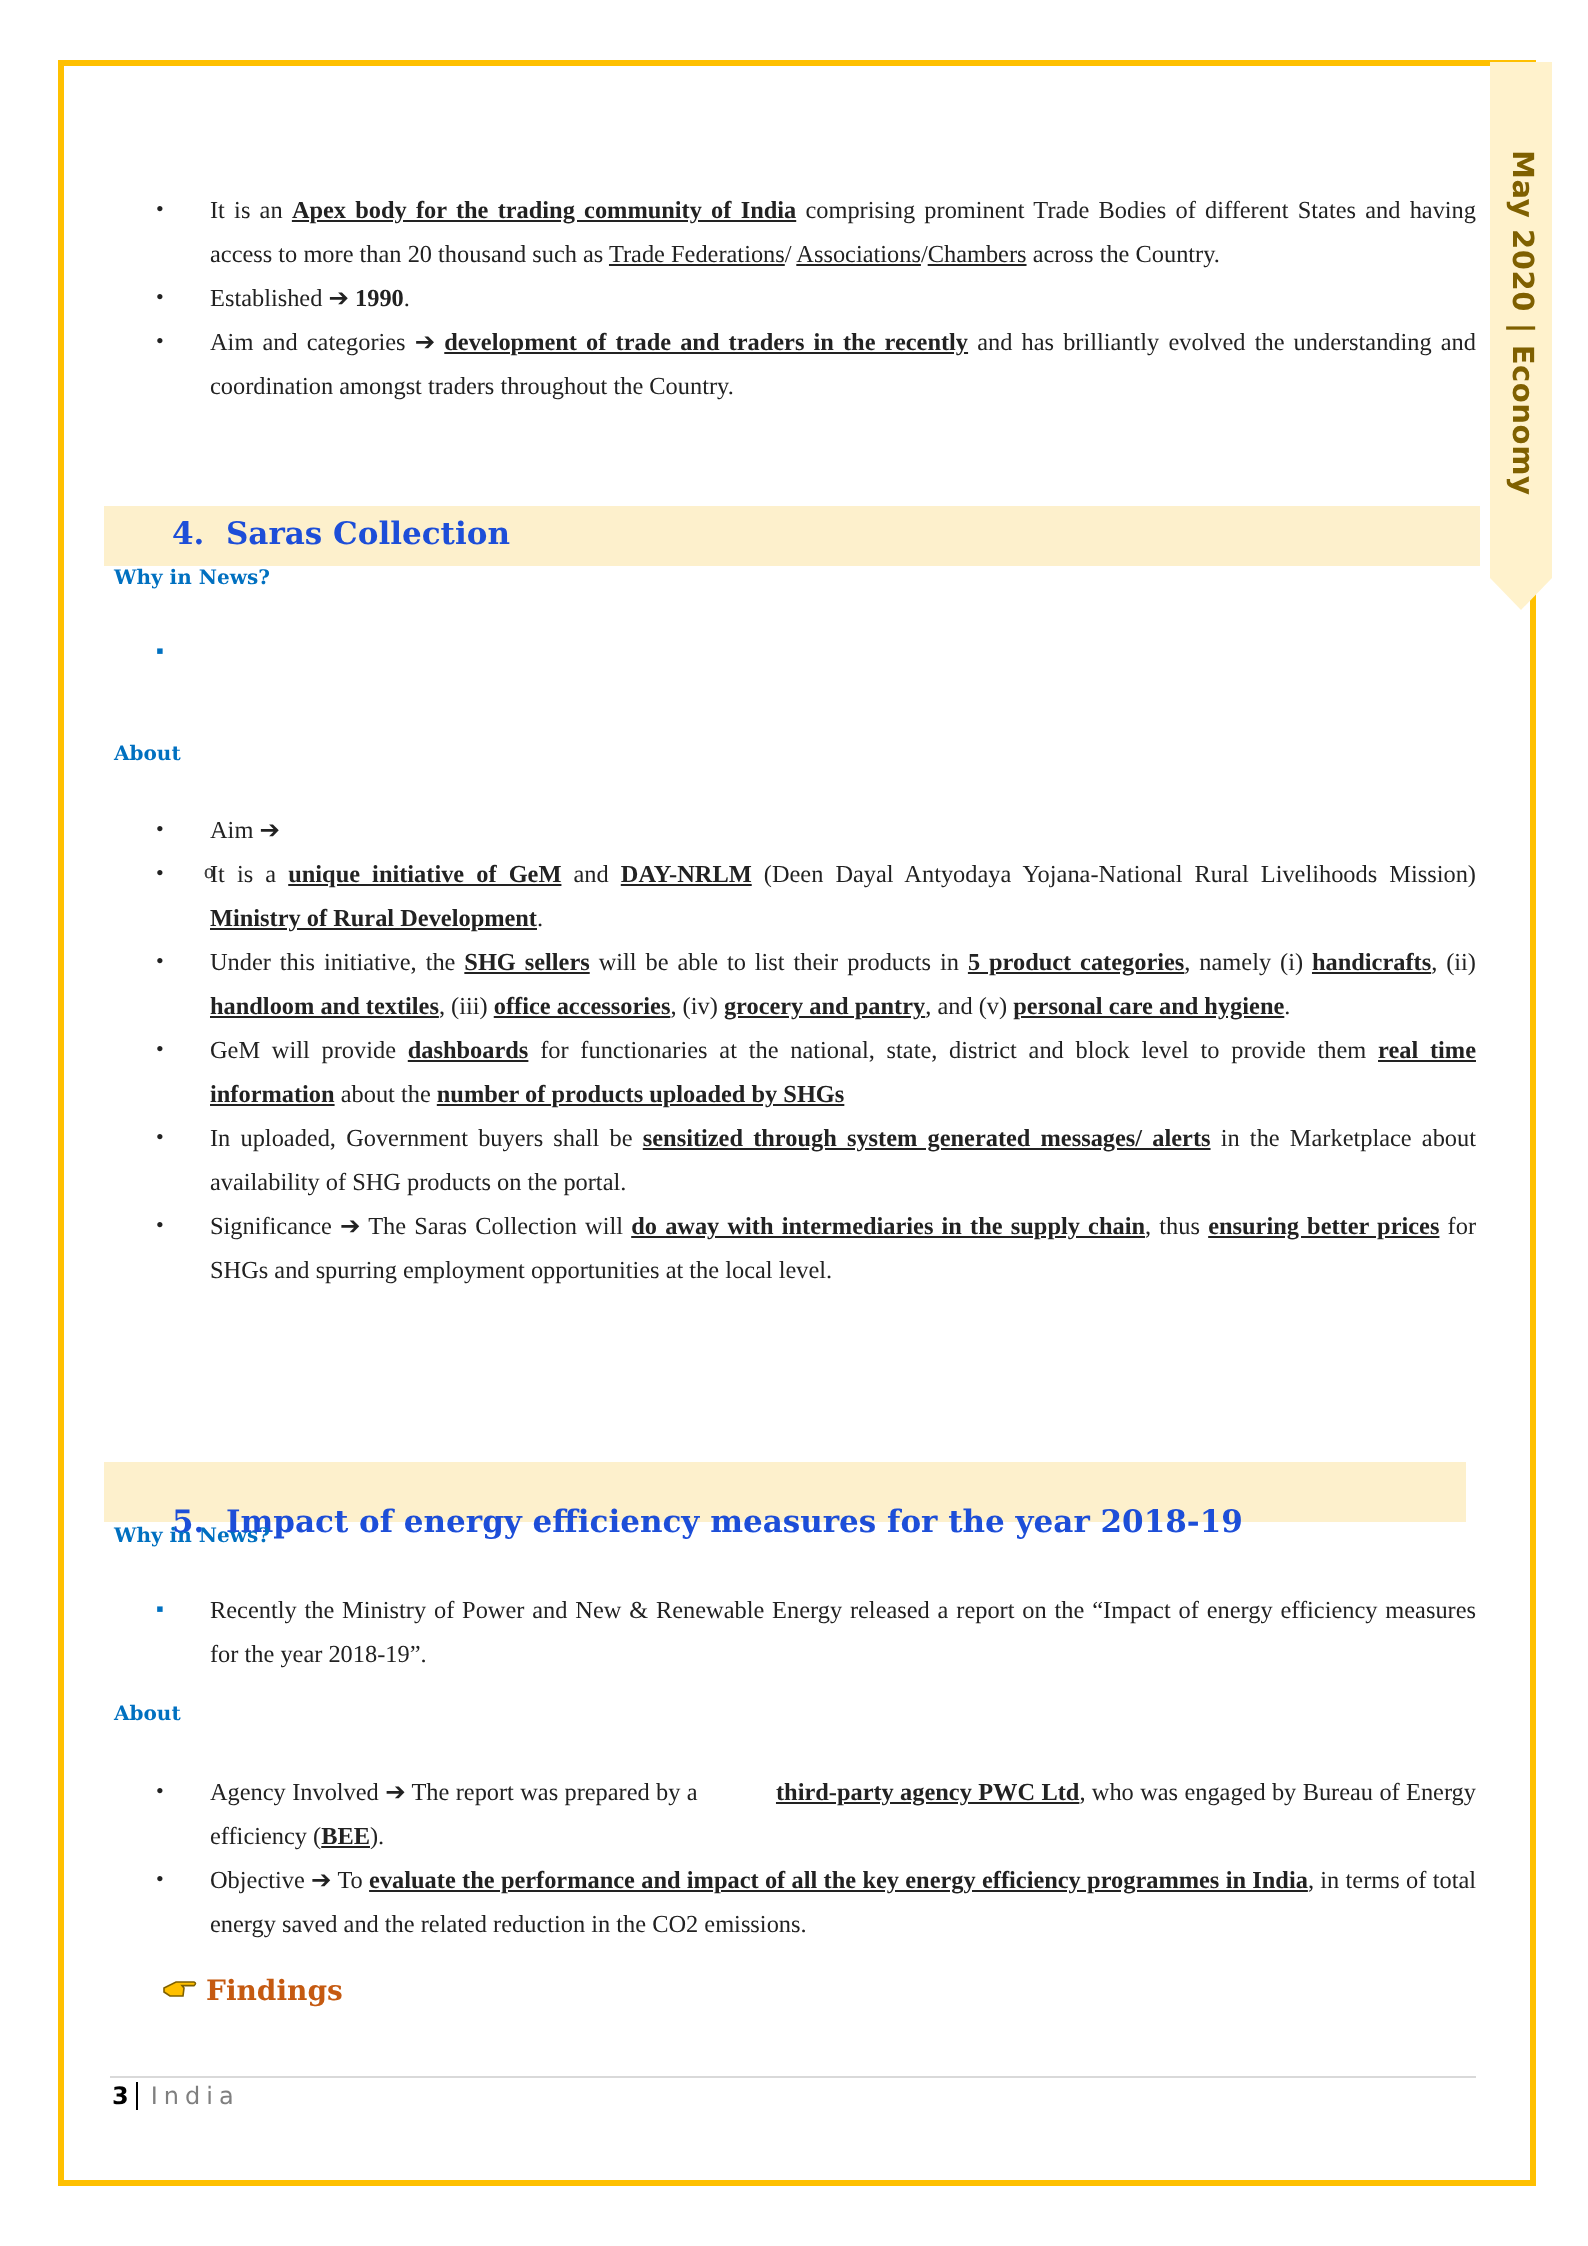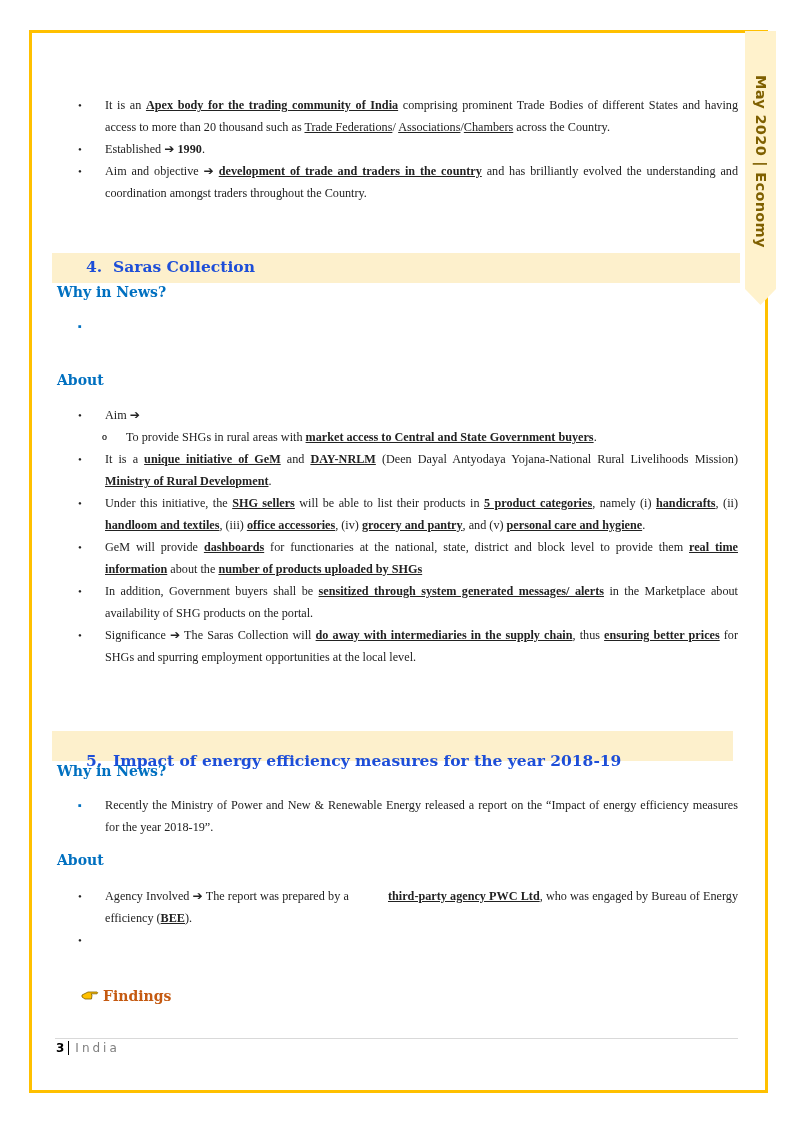--- a/index.html
+++ b/index.html
@@ -19,21 +19,21 @@
   .bullet-list { position:absolute; left:78px; width:660px; }
   .li { position:relative; padding-left:27px; margin:0 0 0 0; }
   .li .dot { position:absolute; left:0; top:0; font-size:11px; color:#222; }
   .li .dot.blue { color:#0070C0; }
   .sub { position:relative; padding-left:48px; }
   .sub .ring { position:absolute; left:24px; top:0; font-size:10px; color:#444; }
   .band { position:absolute; left:52px; height:30px; background:#FDF0CC; }
   .band-title { position:absolute; left:86px; font-family:"DejaVu Serif", "Liberation Serif", serif;
           font-weight:bold; font-size:15.5px; color:#1d4ed8; line-height:30px; }
   .sublabel { position:absolute; left:57px; font-family:"DejaVu Serif", "Liberation Serif", serif;
-          font-weight:bold; font-size:14px; color:#0070C0; }
+          font-weight:bold; font-size:10px; color:#0070C0; }
   .findings { position:absolute; left:81px; top:988px; font-family:"DejaVu Serif", serif;
           font-weight:bold; font-size:14px; color:#C55A11; display:flex; align-items:flex-start; gap:4px; }
   .footer-line { position:absolute; left:55px; top:1038px; width:683px; height:1px; background:#d9d9d9; }
   .footer { position:absolute; left:56px; top:1041px; font-family:"DejaVu Sans", "Liberation Sans", sans-serif;
           font-size:12px; color:#7f7f7f; display:flex; align-items:center; }
   .footer .num { color:#000; font-weight:bold; }
   .footer .sep { display:inline-block; width:1px; height:14px; background:#000; margin:0 6px 0 4px; }
   .footer .pg { letter-spacing:3px; }
 </style>
 </head>
@@ -46,57 +46,57 @@
     <polygon points="0,0 31,0 31,258 15.5,274 0,258" fill="#FFF2CC"></polygon>
   </svg>
   <div class="side-tab-text">May 2020 | Economy</div>
 </div>
 
 <div class="content">
 
   <div class="bullet-list txt" style="top:94px;" id="intro-list">
       <div class="li"><span class="dot">•</span><span><span>It is an </span><span style="font-weight: bold; text-decoration: underline;">Apex body for the trading community of India</span><span> comprising prominent Trade Bodies of different States and having access to more than 20 thousand such as </span><span style="text-decoration: underline;">Trade Federations</span><span>/ </span><span style="text-decoration: underline;">Associations</span><span>/</span><span style="text-decoration: underline;">Chambers</span><span> across the Country.</span></span></div>
       <div class="li" style="margin-top: 0px;"><span class="dot">•</span><span><span>Established ➔ </span><span style="font-weight: bold; ">1990</span><span>.</span></span></div>
-      <div class="li" style="margin-top: 0px;"><span class="dot">•</span><span><span>Aim and objective ➔ </span><span style="font-weight: bold; text-decoration: underline;">development of trade and traders in the country</span><span> and has brilliantly evolved the understanding and coordination amongst traders throughout the Country.</span></span></div>
+      <div class="li" style="margin-top: 0px;"><span class="dot">•</span><span><span>Aim and categories ➔ </span><span style="font-weight: bold; text-decoration: underline;">development of trade and traders in the recently</span><span> and has brilliantly evolved the understanding and coordination amongst traders throughout the Country.</span></span></div>
     </div>
 
   <div class="band" style="top:253px; width:688px;"></div>
   <div class="band-title" style="top:252px;">
     <span>4.</span>&nbsp;
     <span>Saras Collection</span>
   </div>
   <div class="sublabel" style="top:284px;">Why in News?</div>
   <div class="bullet-list txt" style="top:315px;" id="s4-why">
       <div class="li"><span class="dot blue">▪</span></div>
     </div>
   <div class="sublabel" style="top:372px;">About</div>
   <div class="bullet-list txt" style="top:404px;" id="s4-about">
       <div class="li"><span class="dot">•</span><span><span>Aim ➔</span></span></div>
       <div class="sub"><span class="ring">o</span></div>
-      <div class="sub"><span class="ring">o</span><span><span>To provide SHGs in rural areas with </span><span style="font-weight: bold; text-decoration: underline;">market access to Central and State Government buyers</span><span>.</span></span></div>
+      <div class="sub"><span class="ring">o</span></div>
       <div class="li" style="margin-top: 0px;"><span class="dot">•</span><span><span>It is a </span><span style="font-weight: bold; text-decoration: underline;">unique initiative of GeM</span><span> and </span><span style="font-weight: bold; text-decoration: underline;">DAY-NRLM</span><span> (Deen Dayal Antyodaya Yojana-National Rural Livelihoods Mission) </span><span style="font-weight: bold; text-decoration: underline;">Ministry of Rural Development</span><span>.</span></span></div>
       <div class="li" style="margin-top: 0px;"><span class="dot">•</span><span><span>Under this initiative, the </span><span style="font-weight: bold; text-decoration: underline;">SHG sellers</span><span> will be able to list their products in </span><span style="font-weight: bold; text-decoration: underline;">5 product categories</span><span>, namely (i) </span><span style="font-weight: bold; text-decoration: underline;">handicrafts</span><span>, (ii) </span><span style="font-weight: bold; text-decoration: underline;">handloom and textiles</span><span>, (iii) </span><span style="font-weight: bold; text-decoration: underline;">office accessories</span><span>, (iv) </span><span style="font-weight: bold; text-decoration: underline;">grocery and pantry</span><span>, and (v) </span><span style="font-weight: bold; text-decoration: underline;">personal care and hygiene</span><span>.</span></span></div>
       <div class="li" style="margin-top: 0px;"><span class="dot">•</span><span><span>GeM will provide </span><span style="font-weight: bold; text-decoration: underline;">dashboards</span><span> for functionaries at the national, state, district and block level to provide them </span><span style="font-weight: bold; text-decoration: underline;">real time information</span><span> about the </span><span style="font-weight: bold; text-decoration: underline;">number of products uploaded by SHGs</span></span></div>
-      <div class="li" style="margin-top: 0px;"><span class="dot">•</span><span><span>In addition, Government buyers shall be </span><span style="font-weight: bold; text-decoration: underline;">sensitized through system generated messages/ alerts</span><span> in the Marketplace about availability of SHG products on the portal.</span></span></div>
+      <div class="li" style="margin-top: 0px;"><span class="dot">•</span><span><span>In uploaded, Government buyers shall be </span><span style="font-weight: bold; text-decoration: underline;">sensitized through system generated messages/ alerts</span><span> in the Marketplace about availability of SHG products on the portal.</span></span></div>
       <div class="li" style="margin-top: 0px;"><span class="dot">•</span><span><span>Significance ➔ The Saras Collection will </span><span style="font-weight: bold; text-decoration: underline;">do away with intermediaries in the supply chain</span><span>, thus </span><span style="font-weight: bold; text-decoration: underline;">ensuring better prices</span><span> for SHGs and spurring employment opportunities at the local level.</span></span></div>
     </div>
 
   <div class="band" style="top:731px; width:681px;"></div>
   <div class="band-title" style="top:746px;">
     <span>5.</span>&nbsp;
     <span>Impact of energy efficiency measures for the year 2018-19</span>
   </div>
   <div class="sublabel" style="top:763px;">Why in News?</div>
   <div class="bullet-list txt" style="top:794px;" id="s5-why">
       <div class="li"><span class="dot blue">▪</span><span><span>Recently the Ministry of Power and New &amp; Renewable Energy released a report on the “Impact of energy efficiency measures for the year 2018-19”.</span></span></div>
     </div>
   <div class="sublabel" style="top:852px;">About</div>
   <div class="bullet-list txt" style="top:885px;" id="s5-about">
       <div class="li"><span class="dot">•</span><span><span>Agency Involved ➔ The report was prepared by a </span><span style="font-weight: bold; text-decoration: underline; margin-left: 36px;">third-party agency PWC Ltd</span><span>, who was engaged by Bureau of Energy efficiency (</span><span style="font-weight: bold; text-decoration: underline;">BEE</span><span>).</span></span></div>
-      <div class="li" style="margin-top: 0px;"><span class="dot">•</span></div>
+      <div class="li" style="margin-top: 0px;"><span class="dot">•</span><span><span>Objective ➔ To </span><span style="font-weight: bold; text-decoration: underline;">evaluate the performance and impact of all the key energy efficiency programmes in India</span><span>, in terms of total energy saved and the related reduction in the CO2 emissions.</span></span></div>
     </div>
 
   <div class="findings">
     <span>
       <svg width="18" height="12" viewBox="0 0 18 12">
         <path d="M1 6 L7 3 L16 3 Q17.5 3.5 16 4.8 L10 4.8 L11 6 L10.5 10 L4 10 L1 8 Z" fill="#FFC000" stroke="#7F6000" stroke-width="0.8"></path>
       </svg>
     </span>
     <span>Findings</span>
   </div>

